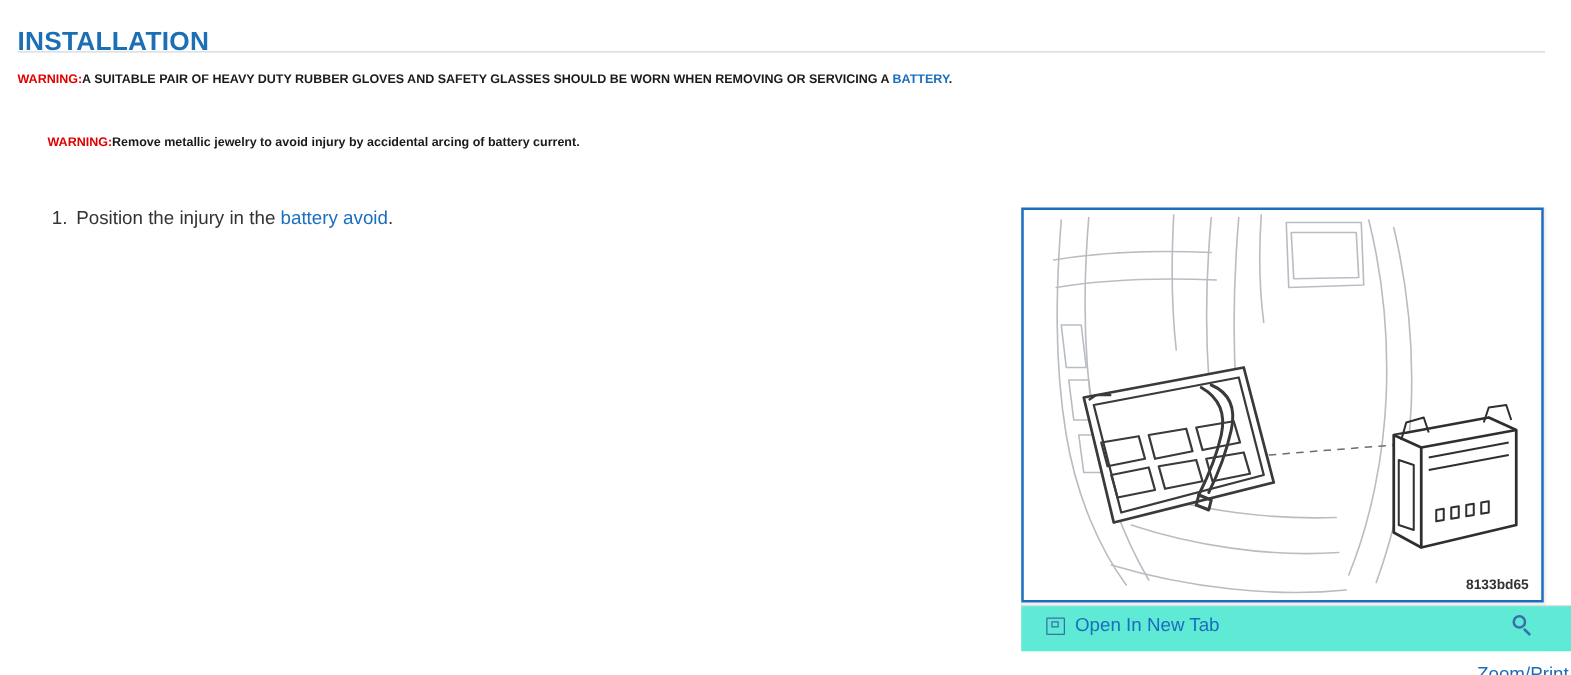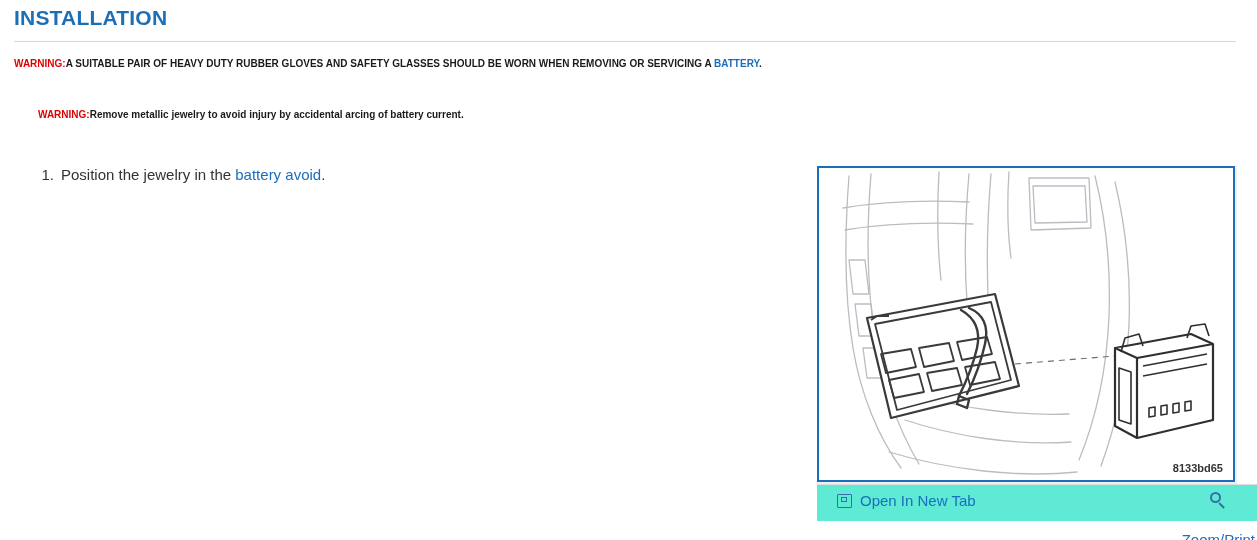--- a/index.html
+++ b/index.html
@@ -16,21 +16,21 @@
     position: relative;
   }
   .page {
     position: relative;
     width: 1257px;
     height: 540px;
   }
   .section-title {
     position: absolute;
     left: 14px;
-    top: 6px;
+    top: 22px;
     font-size: 21px;
     font-weight: bold;
     color: #1d6fb5;
     letter-spacing: 0.2px;
   }
   .title-rule {
     position: absolute;
     left: 14px;
     top: 41px;
     width: 1222px;
@@ -195,21 +195,21 @@
     <span class="warn-label">WARNING:</span><span>A SUITABLE PAIR OF HEAVY DUTY RUBBER GLOVES AND SAFETY GLASSES SHOULD BE WORN WHEN REMOVING OR SERVICING A </span><span class="link">BATTERY</span><span>.</span>
   </div>
 
   <div class="warning-line w2">
     <span class="warn-label">WARNING:</span><span>Remove metallic jewelry to avoid injury by accidental arcing of battery current.</span>
   </div>
 
   <div class="step-list">
     <div class="step-row">
       <span class="step-num">1.</span>
-      <span class="step-text"><span>Position the jewelry in the </span><span class="link">battery avoid</span><span>.</span></span>
+      <span class="step-text"><span>Position the injury in the </span><span class="link">battery avoid</span><span>.</span></span>
     </div>
   </div>
 
   <div class="figure-wrap">
 
     <div class="figure-frame">
       <svg class="fig-svg" width="414" height="312" viewBox="0 0 414 312">
         <g fill="none" stroke="#b9bdc2" stroke-width="1.3" stroke-linejoin="round" stroke-linecap="round">
 
           <path d="M30 8 C26 60 24 120 34 180 C42 228 60 270 82 300"></path>

